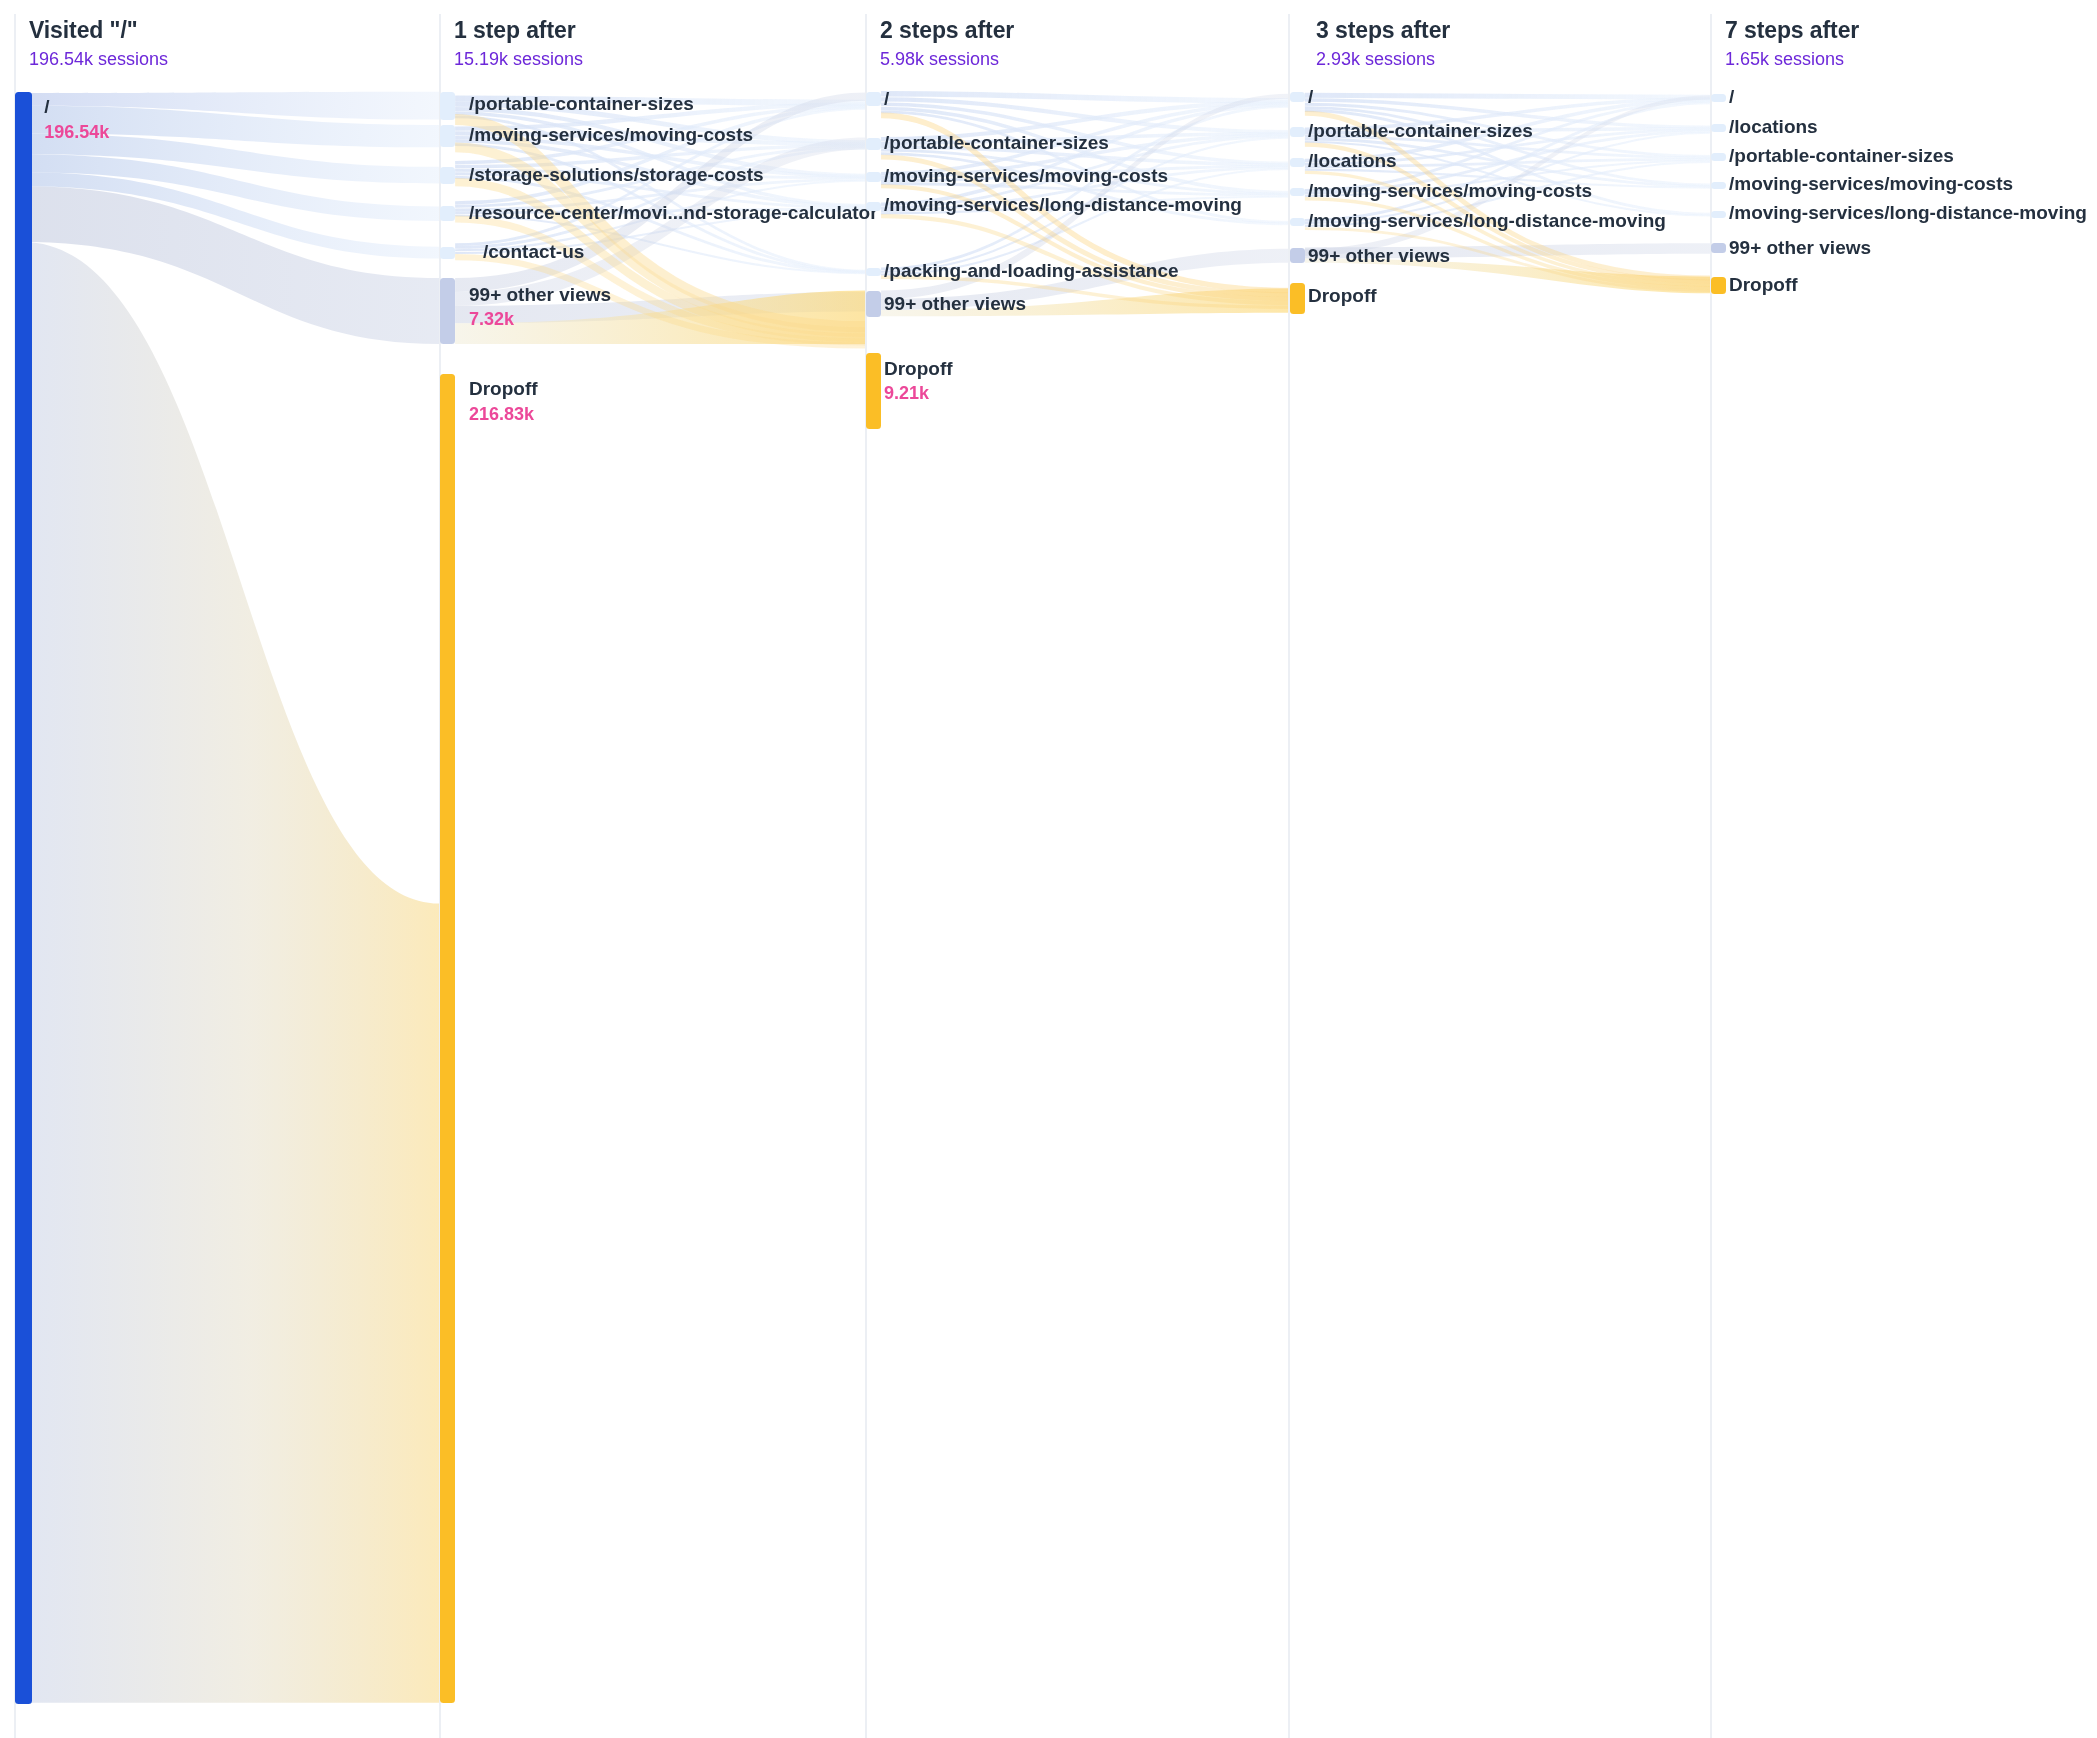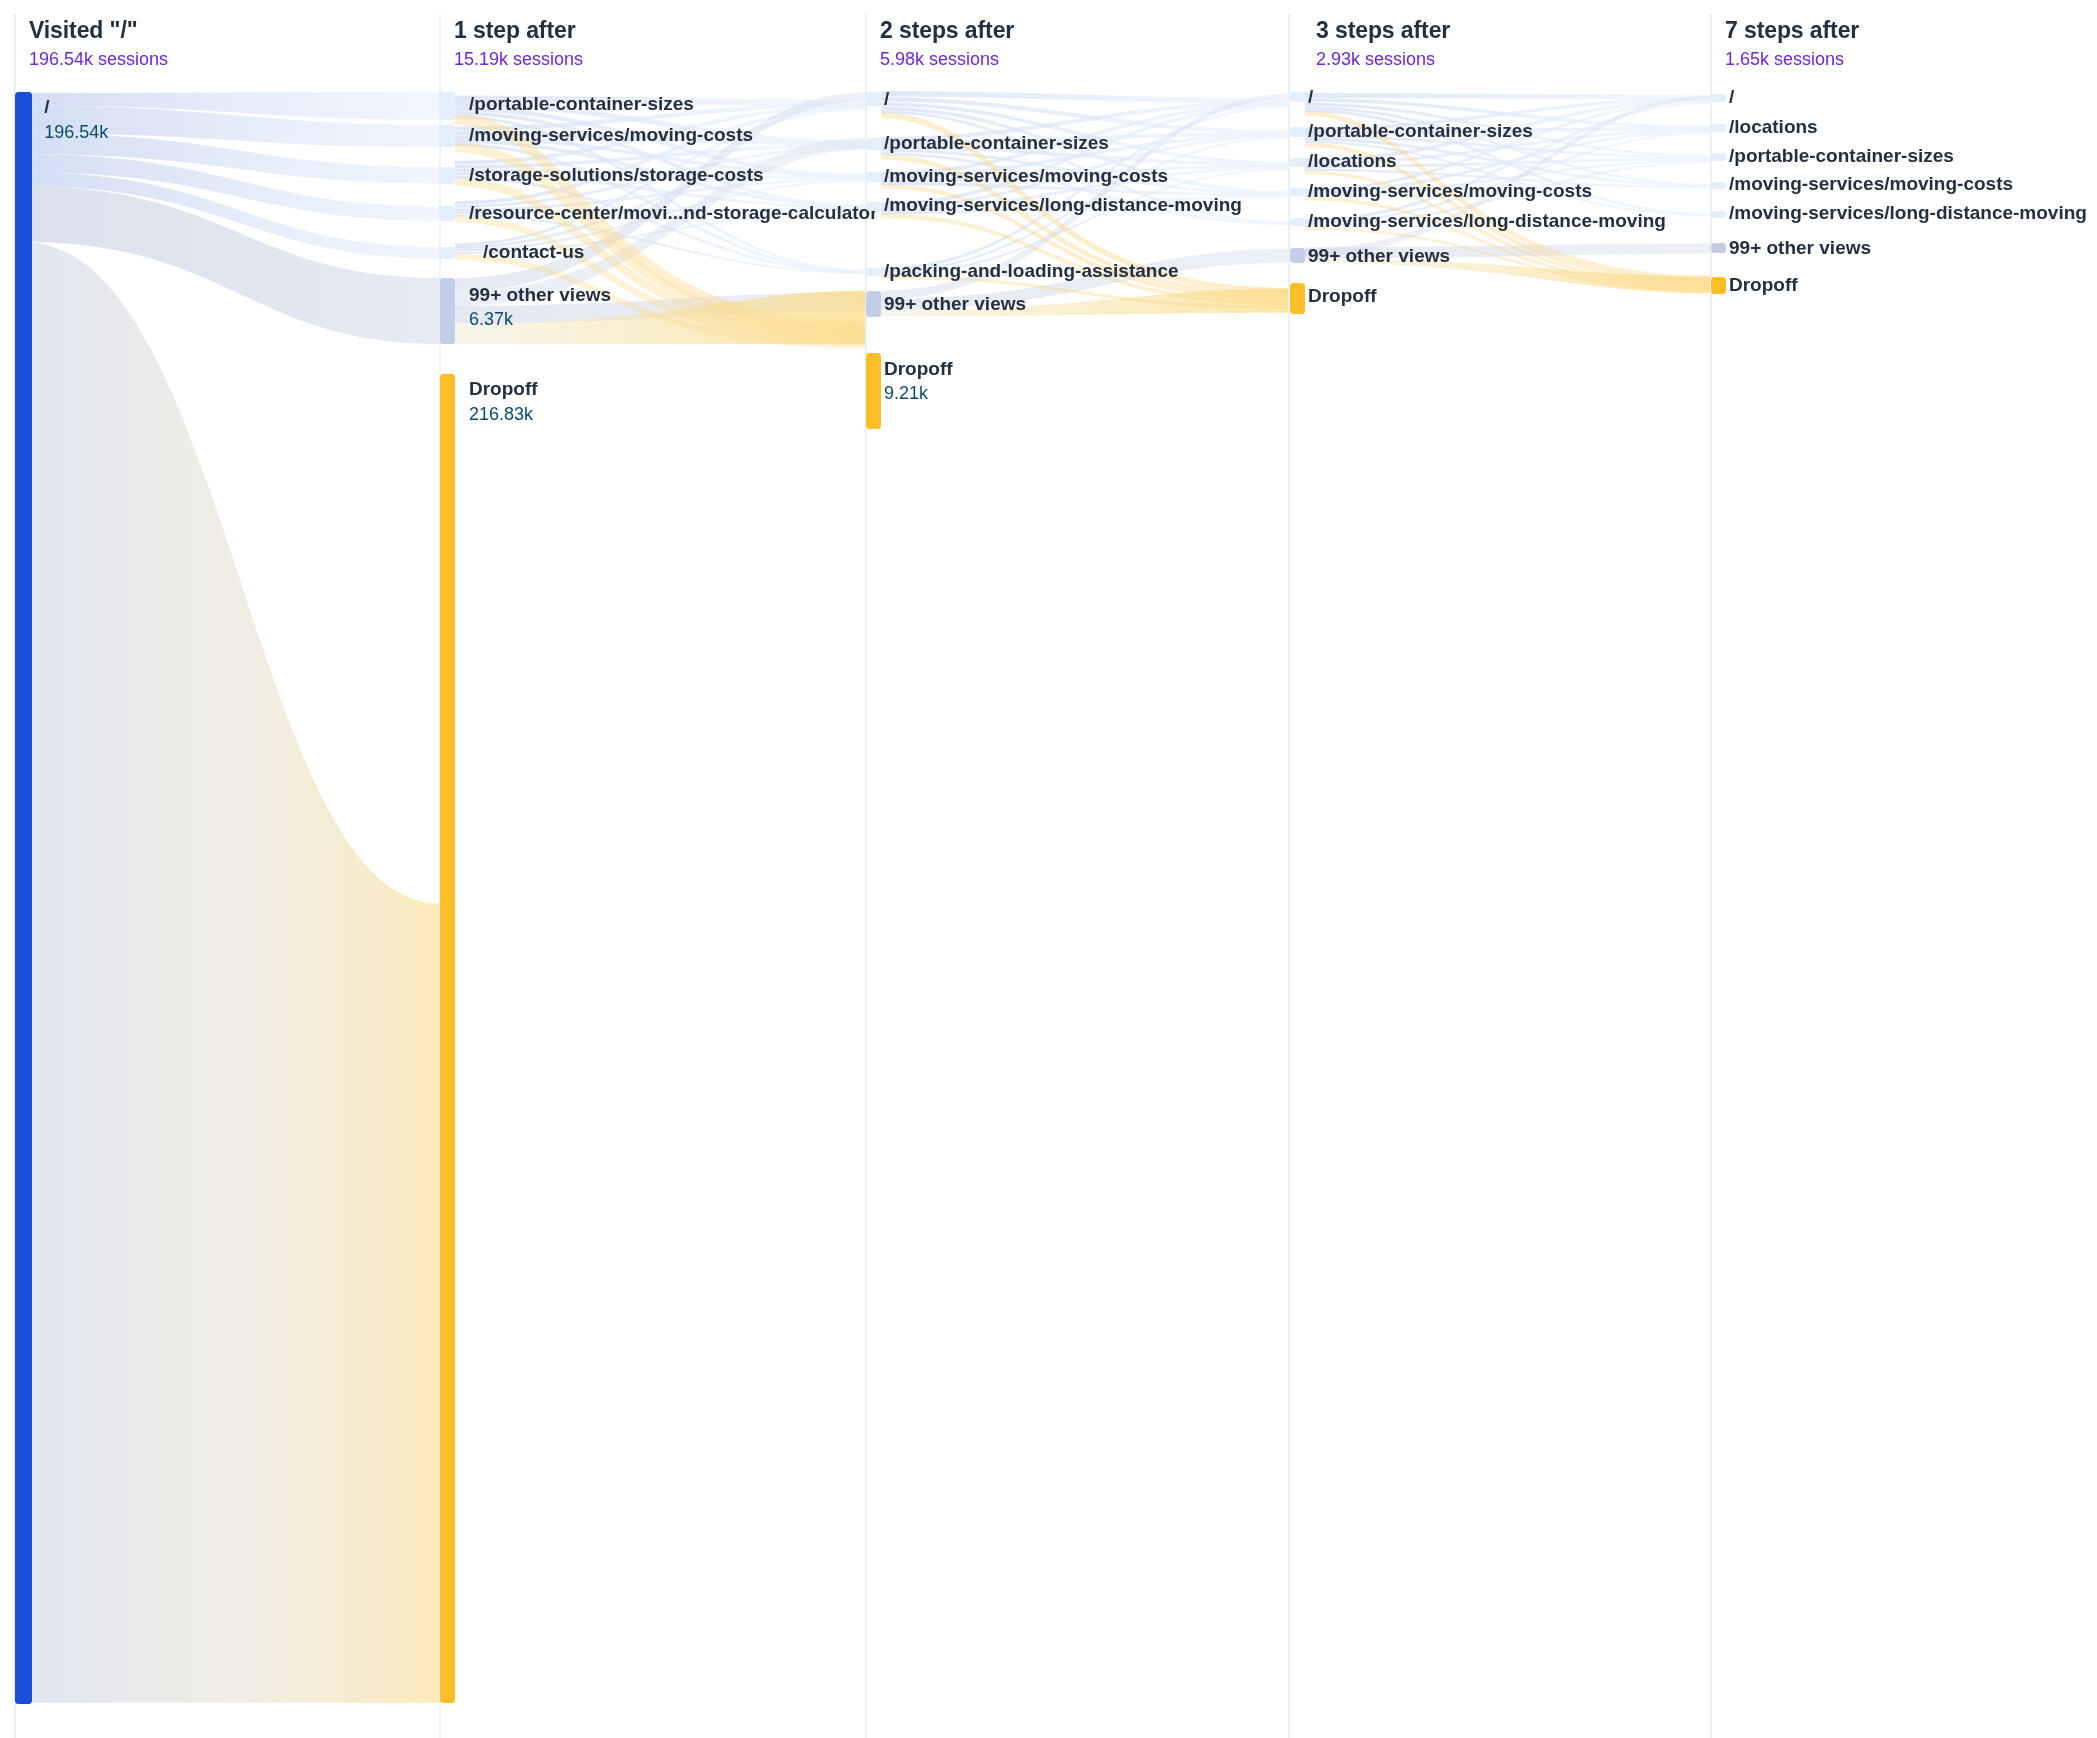--- a/index.html
+++ b/index.html
@@ -62,22 +62,22 @@
   }
   .node-label {
     font-size: 19px;
     font-weight: 700;
     color: #24303f;
     line-height: 1.15;
     white-space: nowrap;
   }
   .node-value {
     font-size: 18px;
-    font-weight: 400;
-    color: #0c4a6e;
+    font-weight: 700;
+    color: #ec4899;
     line-height: 1.2;
     margin-top: 3.5px;
     white-space: nowrap;
   }
 </style>
 </head>
 <body>
 
 <div id="app">
 
@@ -318,21 +318,21 @@
   <div class="node" style="left:440px; top:247px;">
     <div class="node-bar" style="width:15.3px; height:11.8px; background:#e2eefc;"></div>
     <div class="node-text" style="left:43px; top:-5.6px;">
       <div class="node-label">/contact-us</div>
     </div>
   </div>
   <div class="node" style="left:440px; top:278px;">
     <div class="node-bar" style="width:15.3px; height:66px; background:#c3cde8;"></div>
     <div class="node-text" style="left:29px; top:5.6px;">
       <div class="node-label">99+ other views</div>
-      <div class="node-value">6.37k</div>
+      <div class="node-value">7.32k</div>
     </div>
   </div>
   <div class="node" style="left:440px; top:374px;">
     <div class="node-bar" style="width:15.3px; height:1329px; background:#fbbe26;"></div>
     <div class="node-text" style="left:29px; top:4.2px;">
       <div class="node-label">Dropoff</div>
       <div class="node-value">216.83k</div>
     </div>
   </div>
 

